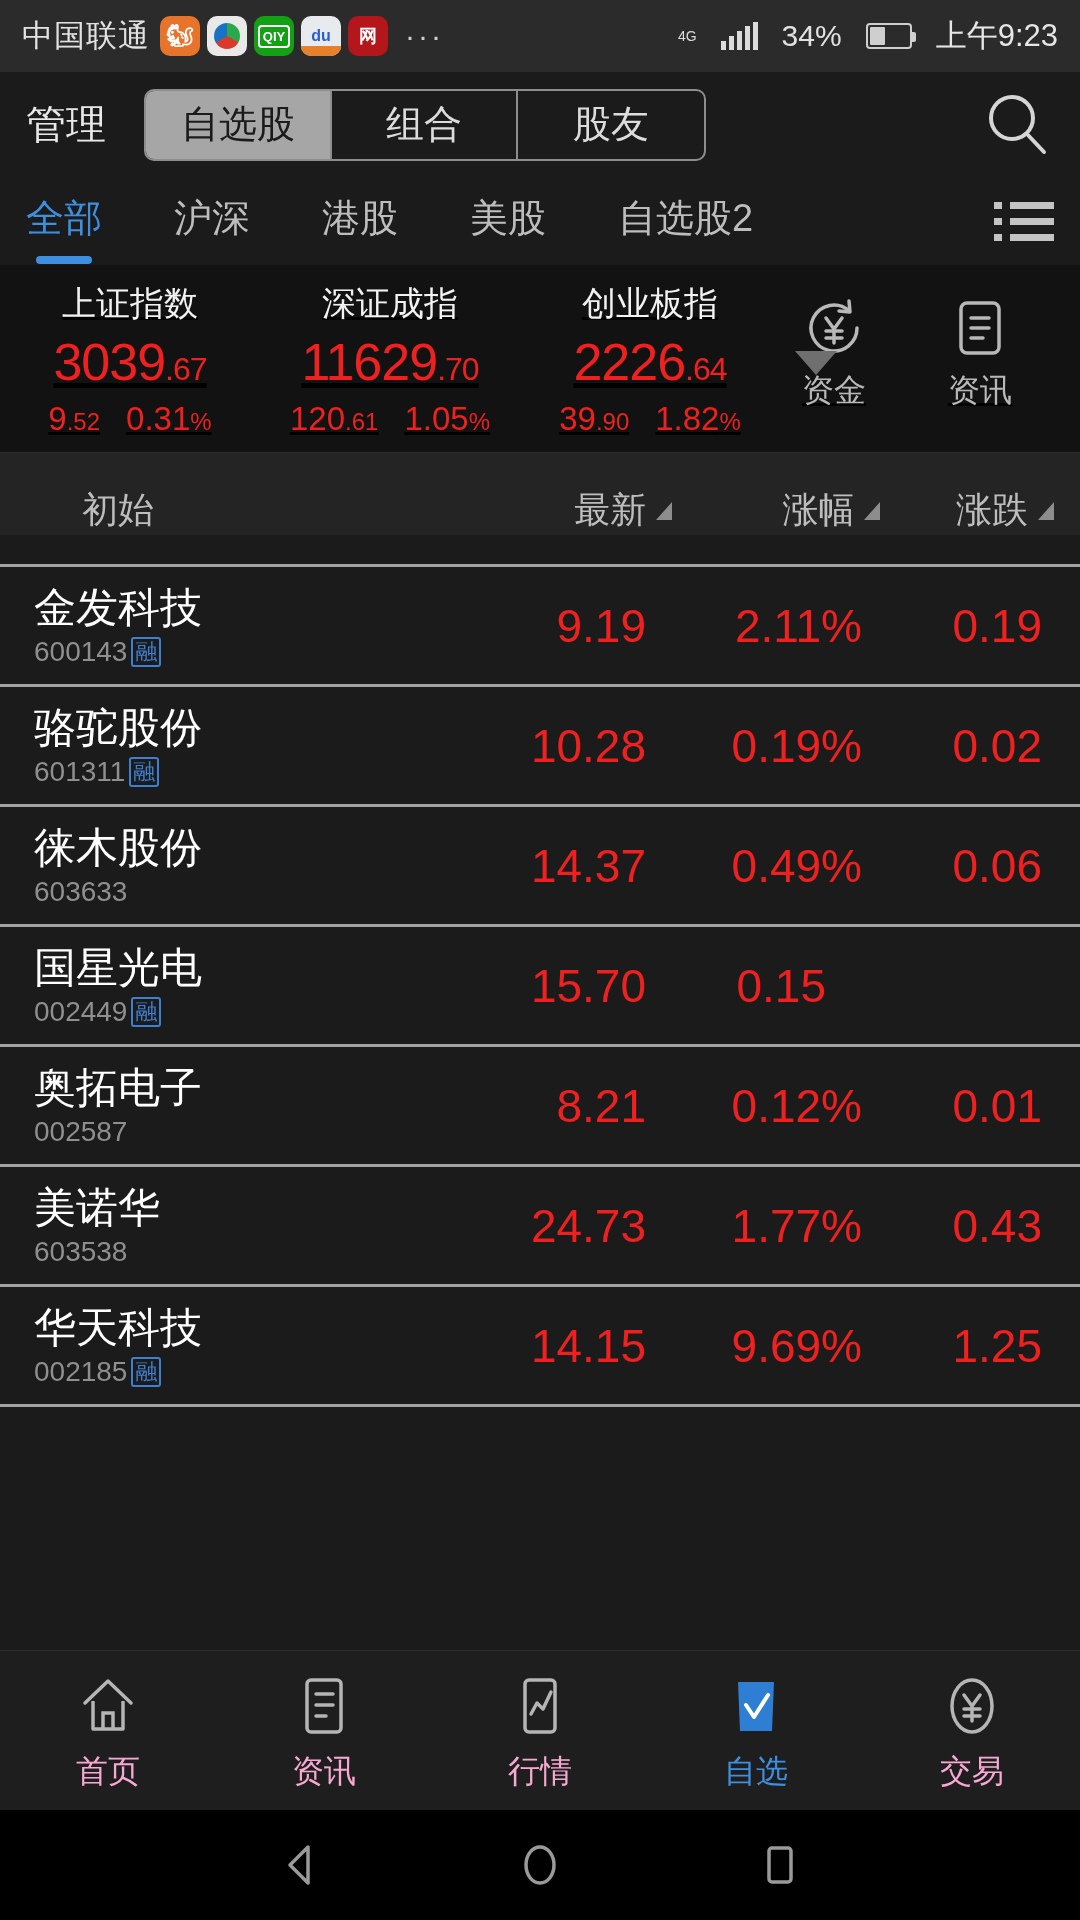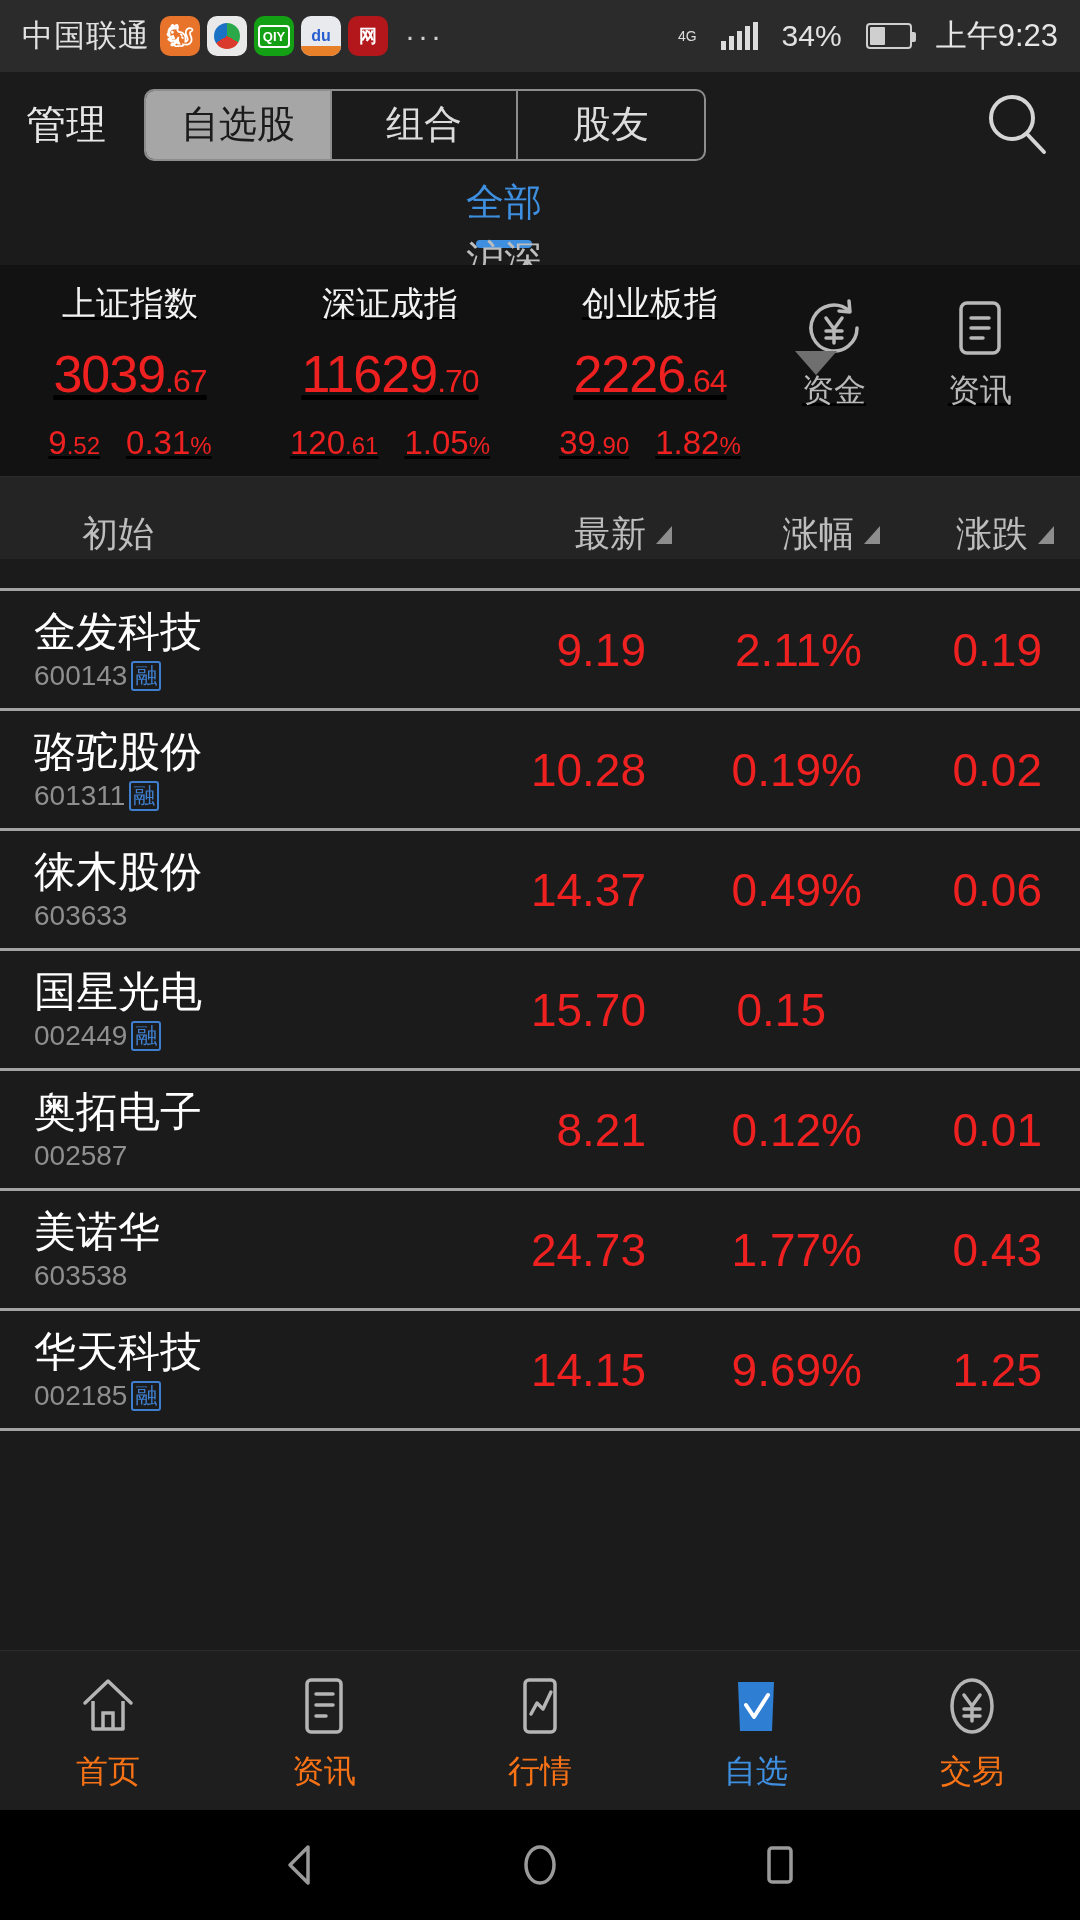--- a/index.html
+++ b/index.html
@@ -62,21 +62,21 @@
                border-radius:10px; overflow:hidden; height:72px; }
   .seg { width:186px; display:flex; align-items:center; justify-content:center;
          font-size:38px; color:#dcdcdc; border-right:2px solid #8d8d8d; }
   .seg:last-child { border-right:none; }
   .seg.active { background:#a6a6a6; color:#1b1b1b; }
   .search-btn { margin-left:auto; width:74px; height:74px; position:relative; }
   .search-btn svg { width:74px; height:74px; }
 
   
   .filters { height:88px; display:flex; align-items:center; padding:0 26px;
-             background:#1b1b1b; position:relative;flex-direction:column; }
+             background:#1b1b1b; position:relative; }
   .ftab { font-size:38px; color:#bdbdbd; margin-right:72px; position:relative;
           padding-bottom:6px; white-space:nowrap; }
   .ftab.active { color:#3e8fe0; }
   .ftab.active::after { content:""; position:absolute; left:10px; right:10px;
                         bottom:-14px; height:8px; background:#3e8fe0;
                         border-radius:4px; }
   .ftab.clipped { overflow:hidden; max-width:150px; }
   .list-icon { margin-left:auto; display:flex; flex-direction:column; gap:9px;
                padding-left:16px; }
   .li-row { display:flex; align-items:center; gap:8px; }
@@ -84,21 +84,21 @@
   .li-bar { width:44px; height:7px; background:#c3c3c3; }
 
   
   .indexpanel { background:#121212; padding:16px 17px 14px 0; position:relative;
                 border-bottom:1px solid #2a2a2a;text-decoration:underline; }
   .idx-wrap { display:flex; }
   .idx-group { display:flex; flex:0 0 780px; }
   .idx { flex:1; text-align:center; }
   .idx-name { color:#f2f2f2; font-size:34px; margin-bottom:6px; }
   .idx-val { color:#ef2020; font-size:52px; font-weight:500; letter-spacing:-1px;
-             line-height:82px; }
+             line-height:58px; }
   .idx-val small { font-size:32px; }
   .idx-sub { display:flex; justify-content:center; gap:26px; margin-top:2px;
              color:#ef2020; font-size:33px; }
   .idx-sub small { font-size:24px; }
   .caret { position:absolute; left:795px; top:86px; width:0; height:0;
            border-left:21px solid transparent; border-right:21px solid transparent;
            border-top:24px solid #6f6f6f; }
   .idx-actions { display:flex; gap:38px; align-items:flex-start;
                  margin-left:auto; padding-right:34px; padding-top:10px; }
   .act { width:108px; text-align:center; }
@@ -132,21 +132,21 @@
   .cell-num.c1 { width:216px; }
   .cell-num.c2 { width:216px; }
   .cell-num.c3 { width:206px; padding-right:26px; }
 
   
   .bottomnav { position:absolute; bottom:110px; left:0; right:0; height:160px;
                background:#1e1e1e; display:flex; align-items:center;
                border-top:1px solid #2c2c2c; }
   .bnav { flex:1; text-align:center; }
   .bnav-icon { height:76px; display:flex; align-items:center; justify-content:center; }
-  .bnav-label { font-size:32px; color:#f97316; margin-top:6px; }
+  .bnav-label { font-size:32px; color:#f9a8d4; margin-top:6px; }
   .bnav.active .bnav-label { color:#3e8fe0; }
 
   
   .androidnav { position:absolute; bottom:0; left:0; right:0; height:110px;
                 background:#000; display:flex; align-items:center;
                 justify-content:space-around; padding:0 180px; }
   .anav { width:70px; height:70px; display:flex; align-items:center;
           justify-content:center; }
 </style>
 </head>

